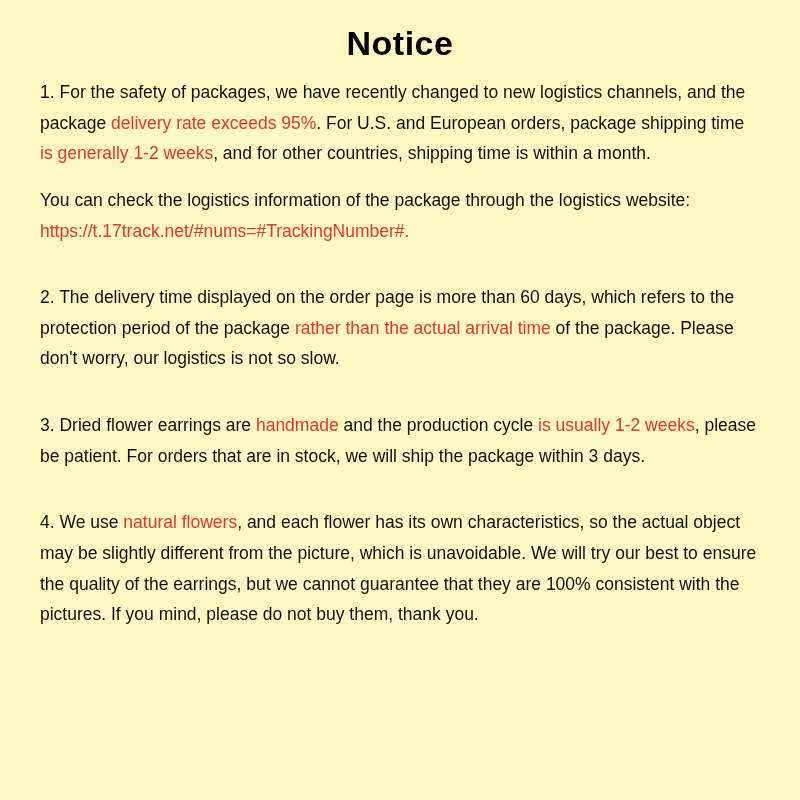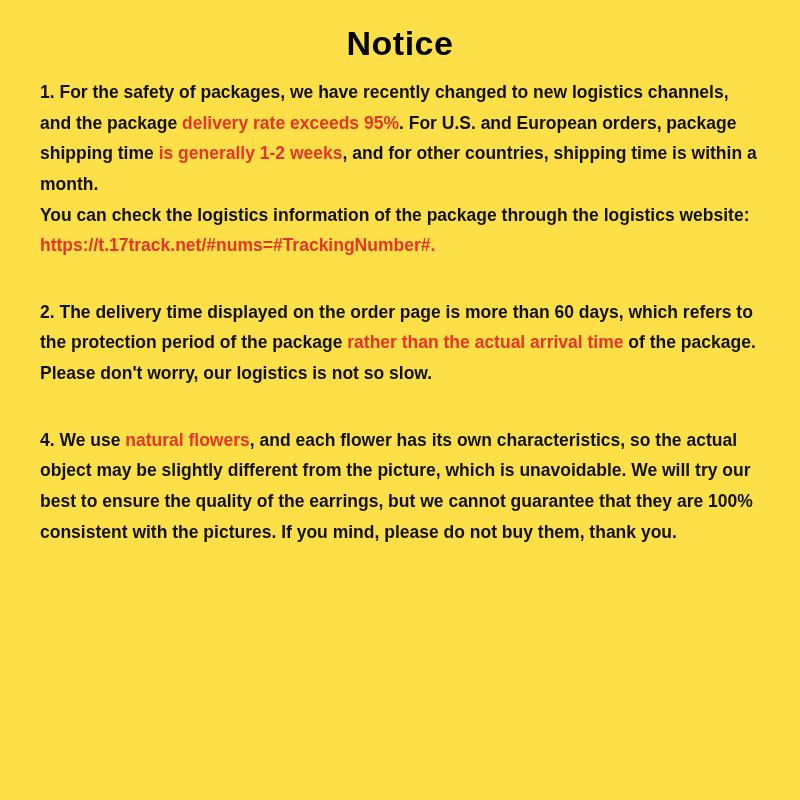--- a/index.html
+++ b/index.html
@@ -12,52 +12,53 @@
     background: #ffffff;
     font-family: "Liberation Sans", sans-serif;
     color: #111111;
     overflow: hidden;
   }
   .page {
     width: 800px;
     height: 800px;
     box-sizing: border-box;
     padding: 18px 40px 0 40px;
-    background: #fde047;
+    background: #fef9c3;
   }
   .notice-title {
     text-align: center;
     font-size: 34px;
     font-weight: bold;
     letter-spacing: 0.5px;
     margin: 6px 0 14px 0;
     color: #000000;
   }
   .para {
     font-size: 17.5px;
-    font-weight: bold;
+    font-weight: normal;
     line-height: 1.75;
     color: #111111;
     margin: 0 0 0 0;
     text-align: left;
   }
   .para + .para {
     margin-top: 36px;
   }
   .para.tight + .para.tight {
-    margin-top: 0;
+    margin-top: 16px;
   }
   .hl {
     color: #e8342a;
   }
 </style>
 </head>
 <body>
 
 <div class="page">
   <h1 class="notice-title">Notice</h1>
   <div>
     <p class="para tight"><span>1. For the safety of packages, we have recently changed to new logistics channels, and the package </span><span class="hl">delivery rate exceeds 95%</span><span>. For U.S. and European orders, package shipping time </span><span class="hl">is generally 1-2 weeks</span><span>, and for other countries, shipping time is within a month.</span></p>
     <p class="para tight"><span>You can check the logistics information of the package through the logistics website: </span><span class="hl">https://t.17track.net/#nums=#TrackingNumber#.</span></p>
     <p class="para"><span>2. The delivery time displayed on the order page is more than 60 days, which refers to the protection period of the package </span><span class="hl">rather than the actual arrival time</span><span> of the package. Please don't worry, our logistics is not so slow.</span></p>
+    <p class="para"><span>3. Dried flower earrings are </span><span class="hl">handmade</span><span> and the production cycle </span><span class="hl">is usually 1-2 weeks</span><span>, please be patient. For orders that are in stock, we will ship the package within 3 days.</span></p>
     <p class="para"><span>4. We use </span><span class="hl">natural flowers</span><span>, and each flower has its own characteristics, so the actual object may be slightly different from the picture, which is unavoidable. We will try our best to ensure the quality of the earrings, but we cannot guarantee that they are 100% consistent with the pictures. If you mind, please do not buy them, thank you.</span></p>
   </div>
 </div>
 
 </body></html>

